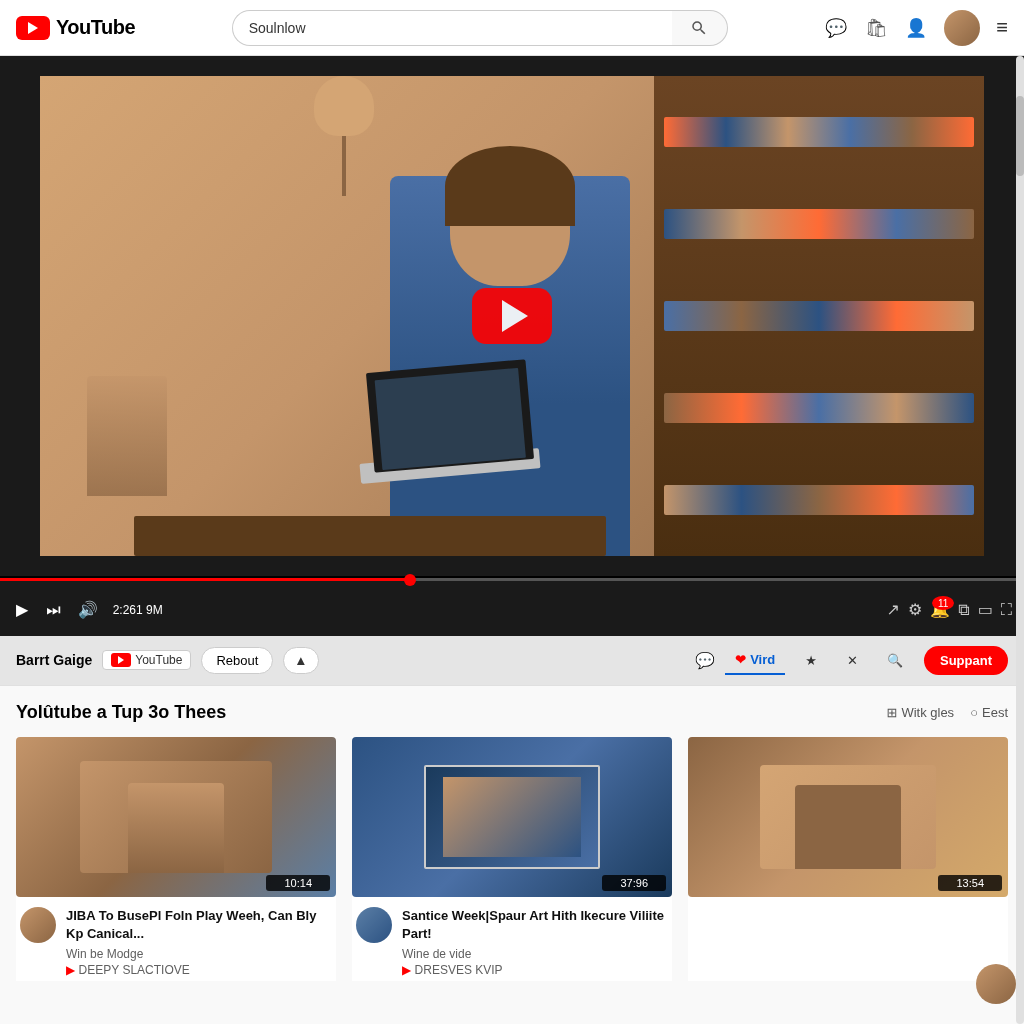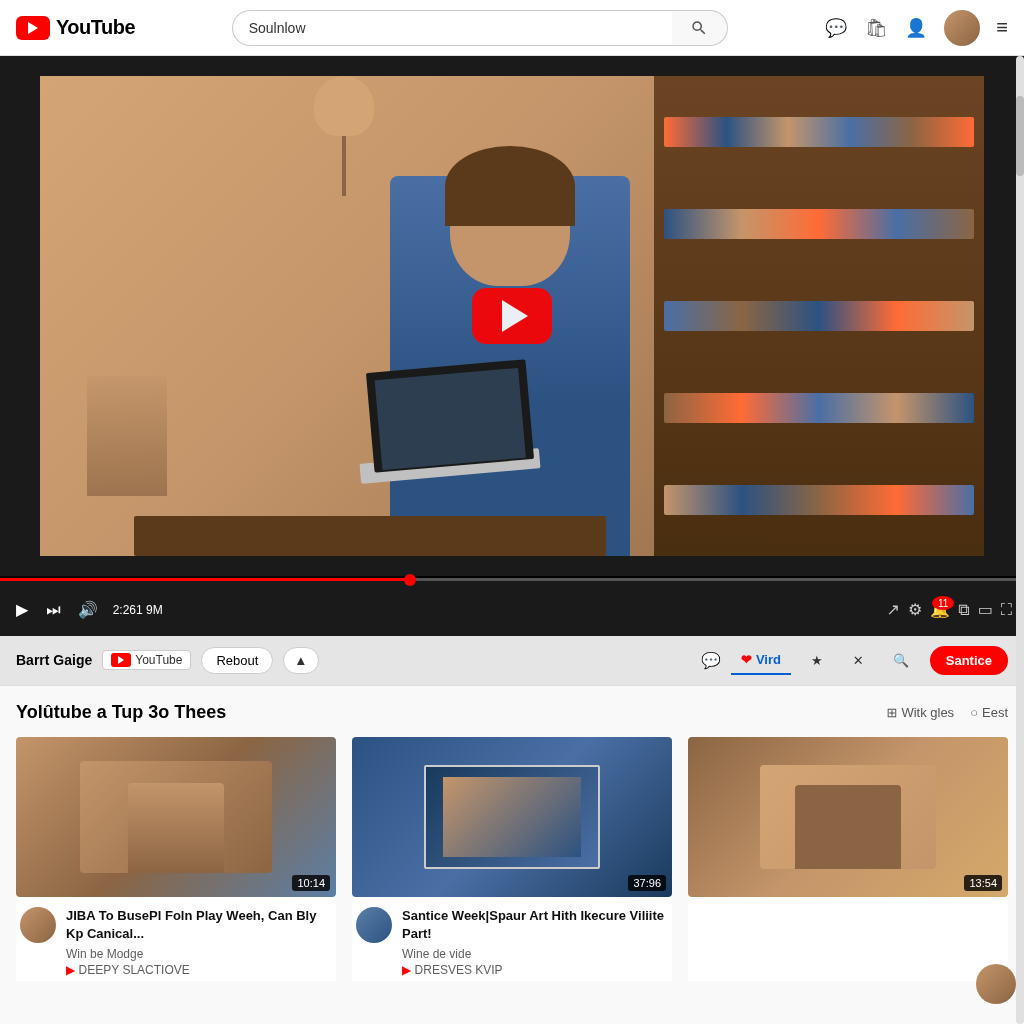--- a/index.html
+++ b/index.html
@@ -89,21 +89,21 @@
     
     .video-grid { display: grid; grid-template-columns: 1fr 1fr 1fr; gap: 16px; }
     .video-card { background: #fff; cursor: pointer; }
     .video-thumb-wrap { position: relative; overflow: hidden; border-radius: 4px; }
     .thumb-bg-1 { width: 100%; height: 160px; background: linear-gradient(135deg, #c4956a, #8B6543, #5b7fa6); }
     .thumb-bg-2 { width: 100%; height: 160px; background: linear-gradient(135deg, #2c5282, #4a6fa5, #1a3a5c); }
     .thumb-bg-3 { width: 100%; height: 160px; background: linear-gradient(135deg, #8B6543, #c4956a, #d4a96a); }
     .duration-badge {
       position: absolute; bottom: 6px; right: 6px;
       background: rgba(0,0,0,0.8); color: #fff; font-size: 11px;
-      padding: 2px 5px; border-radius: 3px; margin-top: 6px;
+      padding: 2px 18px; border-radius: 3px; margin-top: 6px;
     }
     .video-info { display: flex; gap: 10px; padding: 10px 4px 4px; }
     .channel-avatar { width: 36px; height: 36px; border-radius: 50%; flex-shrink: 0; }
     .ch-av-1 { background: linear-gradient(135deg, #c4956a, #8B6543); }
     .ch-av-2 { background: linear-gradient(135deg, #5b7fa6, #2c5282); }
     .ch-av-3 { background: linear-gradient(135deg, #8B6543, #c4956a); }
     .video-meta { flex: 1; }
     .video-card-title { font-size: 13px; font-weight: 600; color: #0f0f0f; line-height: 1.4; margin-bottom: 4px; }
     .video-channel { font-size: 12px; color: #606060; margin-bottom: 2px; display: flex; align-items: center; gap: 4px; }
     .video-views { font-size: 12px; color: #606060; }
@@ -239,21 +239,21 @@
   <div class="below-spacer"></div>
   <div class="below-right">
     <span class="ctrl-icon" style="color:#333">💬</span>
     <div class="vid-tab active">
       <span style="color:#ff0000">❤</span>
       <span>Vird</span>
     </div>
     <div class="vid-tab">★</div>
     <div class="vid-tab">✕</div>
     <div class="vid-tab">🔍</div>
-    <button class="subscribe-btn">Santice</button>
+    <button class="subscribe-btn">Suppant</button>
   </div>
 </div>
 
 <div class="recommended-section">
   <div class="rec-header">
     <h2 class="rec-title">Yolûtube a Tup 3o Thees</h2>
     <div class="rec-header-right">
       <div class="rec-header-link">
         <span>⊞</span>
         <span>Witk gles</span>

